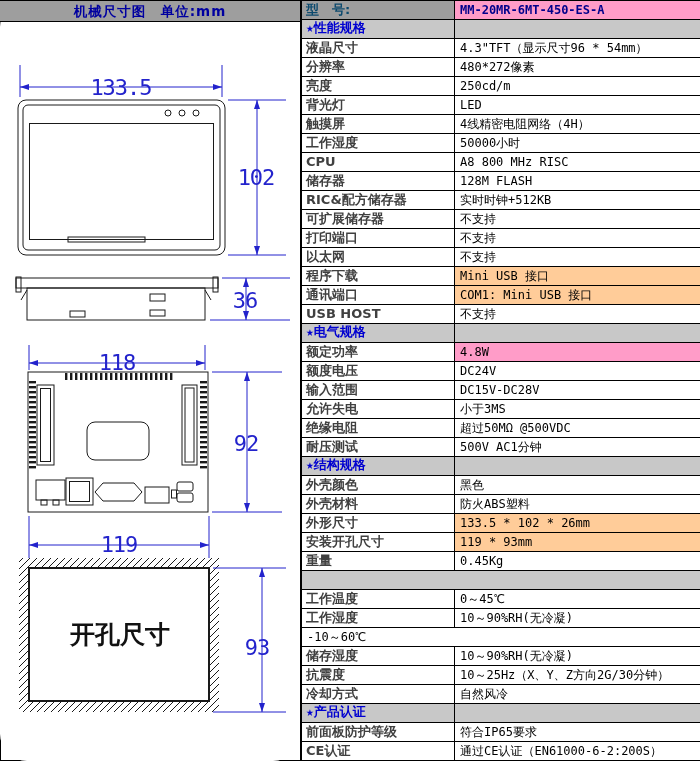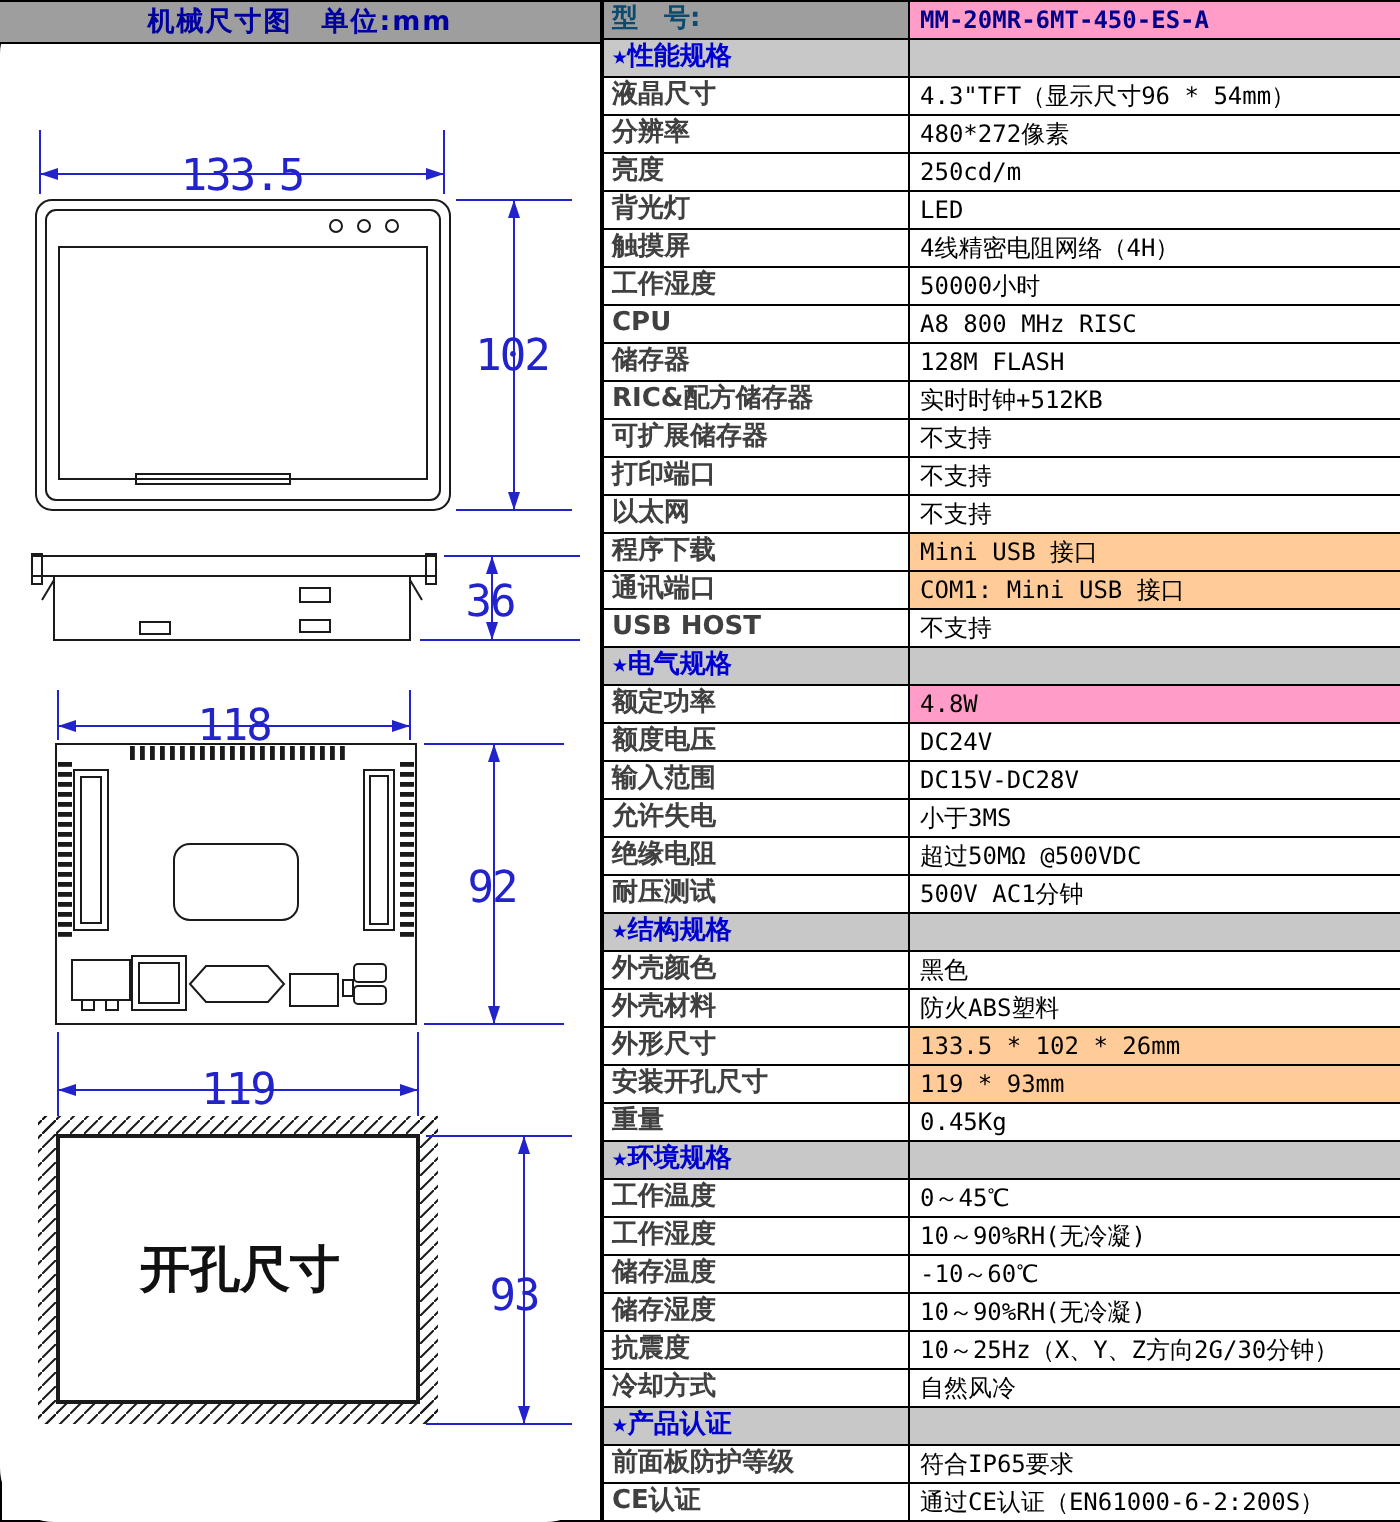--- a/index.html
+++ b/index.html
@@ -269,33 +269,31 @@
     </div>
         <div class="row spec">
       <div class="cell-label">安装开孔尺寸</div>
       <div class="cell-value hl-orange">119 * 93mm</div>
     </div>
         <div class="row spec">
       <div class="cell-label">重量</div>
       <div class="cell-value">0.45Kg</div>
     </div>
         <div class="row section">
-      <div class="cell-label">★环境规格</div>
       <div class="cell-value"></div>
     </div>
         <div class="row spec">
       <div class="cell-label">工作温度</div>
       <div class="cell-value">0～45℃</div>
     </div>
         <div class="row spec">
       <div class="cell-label">工作湿度</div>
       <div class="cell-value">10～90%RH(无冷凝)</div>
     </div>
         <div class="row spec">
-      <div class="cell-label">储存温度</div>
       <div class="cell-value">-10～60℃</div>
     </div>
         <div class="row spec">
       <div class="cell-label">储存湿度</div>
       <div class="cell-value">10～90%RH(无冷凝)</div>
     </div>
         <div class="row spec">
       <div class="cell-label">抗震度</div>
       <div class="cell-value">10～25Hz（X、Y、Z方向2G/30分钟）</div>
     </div>

